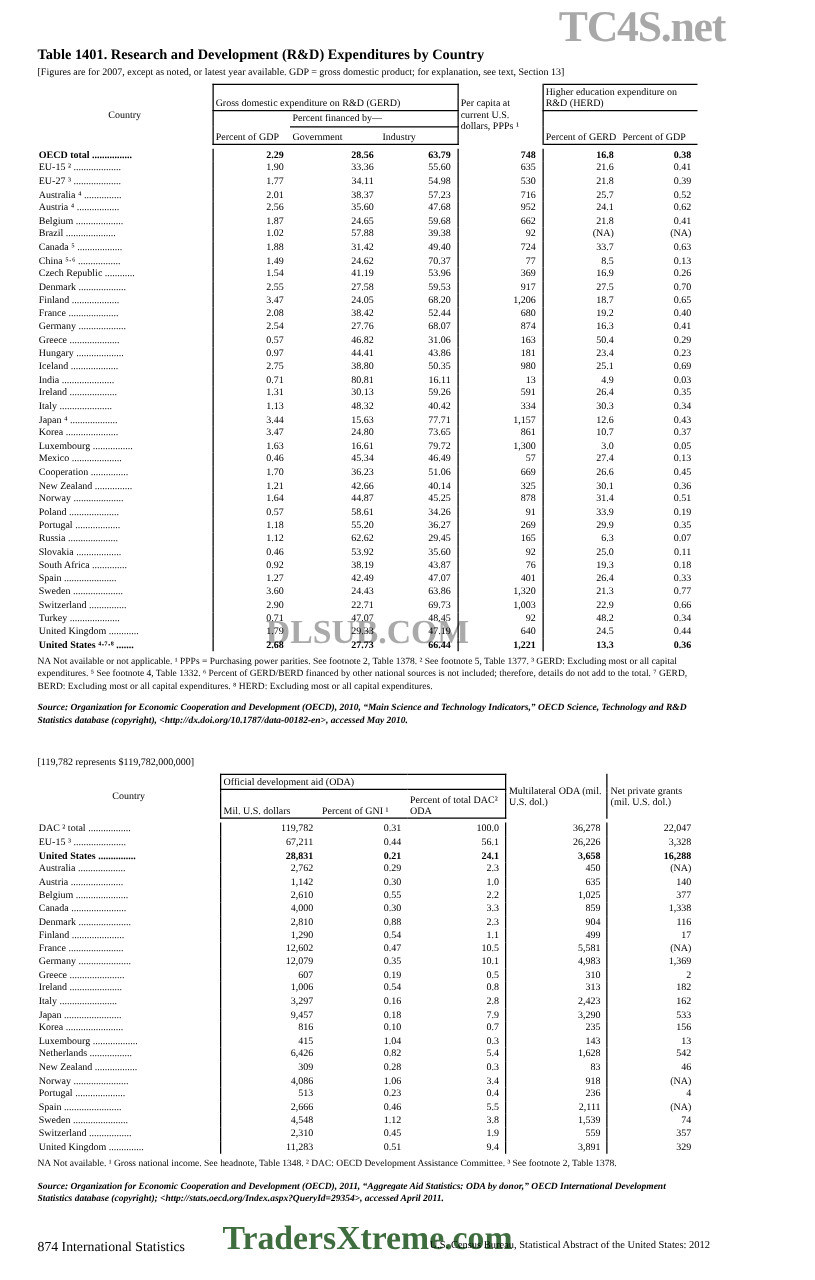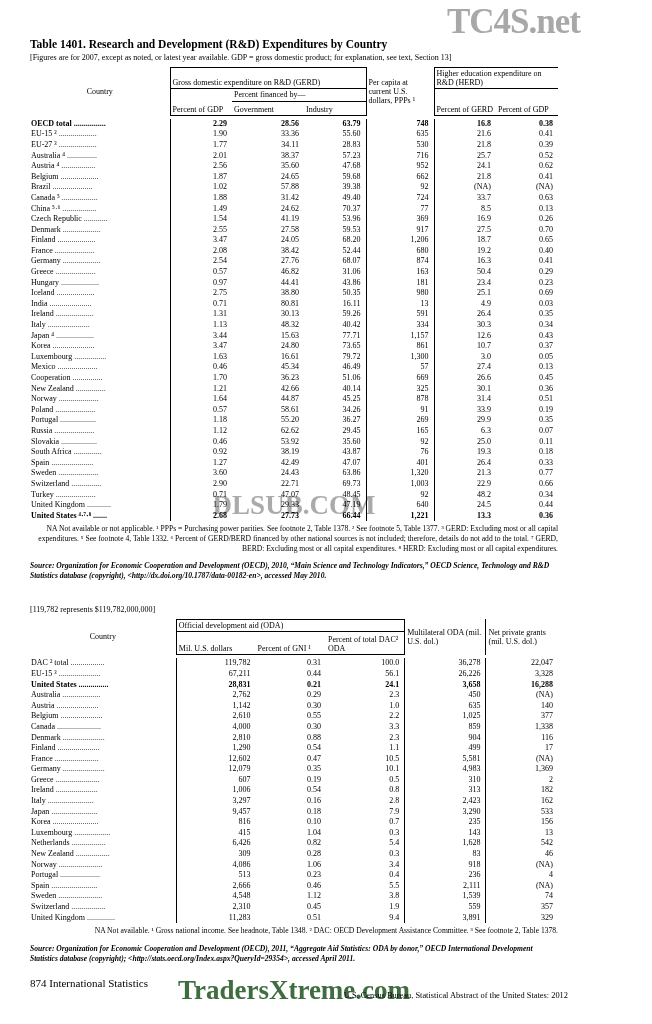--- a/index.html
+++ b/index.html
@@ -37,26 +37,26 @@
   th,td{padding:0;vertical-align:bottom;}
   .t1 .hdr td,.t2 .hdr td{font-size:8px;text-align:left;line-height:1.15;padding:1px 2px;}
   .lbl{text-align:left;padding-left:1px;white-space:nowrap;}
   .num{text-align:right;padding-right:5px;white-space:nowrap;}
   .row td{height:10.6px;line-height:10.6px;}
   .bold{font-weight:bold;}
   .bt{border-top:1px solid #000;}
   .bb{border-bottom:1px solid #000;}
   .bl{border-left:1px solid #000;}
   .br{border-right:1px solid #000;}
-  .fn{font-size:7.6px;line-height:1.3;margin-top:3px;text-align:right;}
+  .fn{font-size:7.6px;line-height:1.3;margin-top:3px;}
   .src{font-size:7.6px;line-height:1.3;margin-top:2px;}
   .ital{font-style:italic;font-weight:bold;}
   .spacer{height:16px;}
   .foot{
-    position:absolute;left:30px;bottom:35px;font-size:11px;margin-top:21px;
+    position:absolute;left:30px;bottom:20px;font-size:11px;margin-top:21px;
   }
   .foot-r{
     position:absolute;right:20px;bottom:24px;font-size:8.4px;text-align:left;
   }
   .colhdr{text-align:center;font-size:8px;line-height:1.15;}
 </style>
 </head>
 <body>
 
 <div class="page">
@@ -127,21 +127,21 @@
             <td class="num">33.36</td>
             <td class="num br">55.60</td>
             <td class="num br">635</td>
             <td class="num">21.6</td>
             <td class="num">0.41</td>
           </tr>
           <tr class="row">
             <td class="lbl">EU-27 ³ ...................</td>
             <td class="num bl">1.77</td>
             <td class="num">34.11</td>
-            <td class="num br">28.83</td>
+            <td class="num br">54.98</td>
             <td class="num br">530</td>
             <td class="num">21.8</td>
             <td class="num">0.39</td>
           </tr>
           <tr class="row">
             <td class="lbl">Australia ⁴ ...............</td>
             <td class="num bl">2.01</td>
             <td class="num">38.37</td>
             <td class="num br">57.23</td>
             <td class="num br">716</td>

